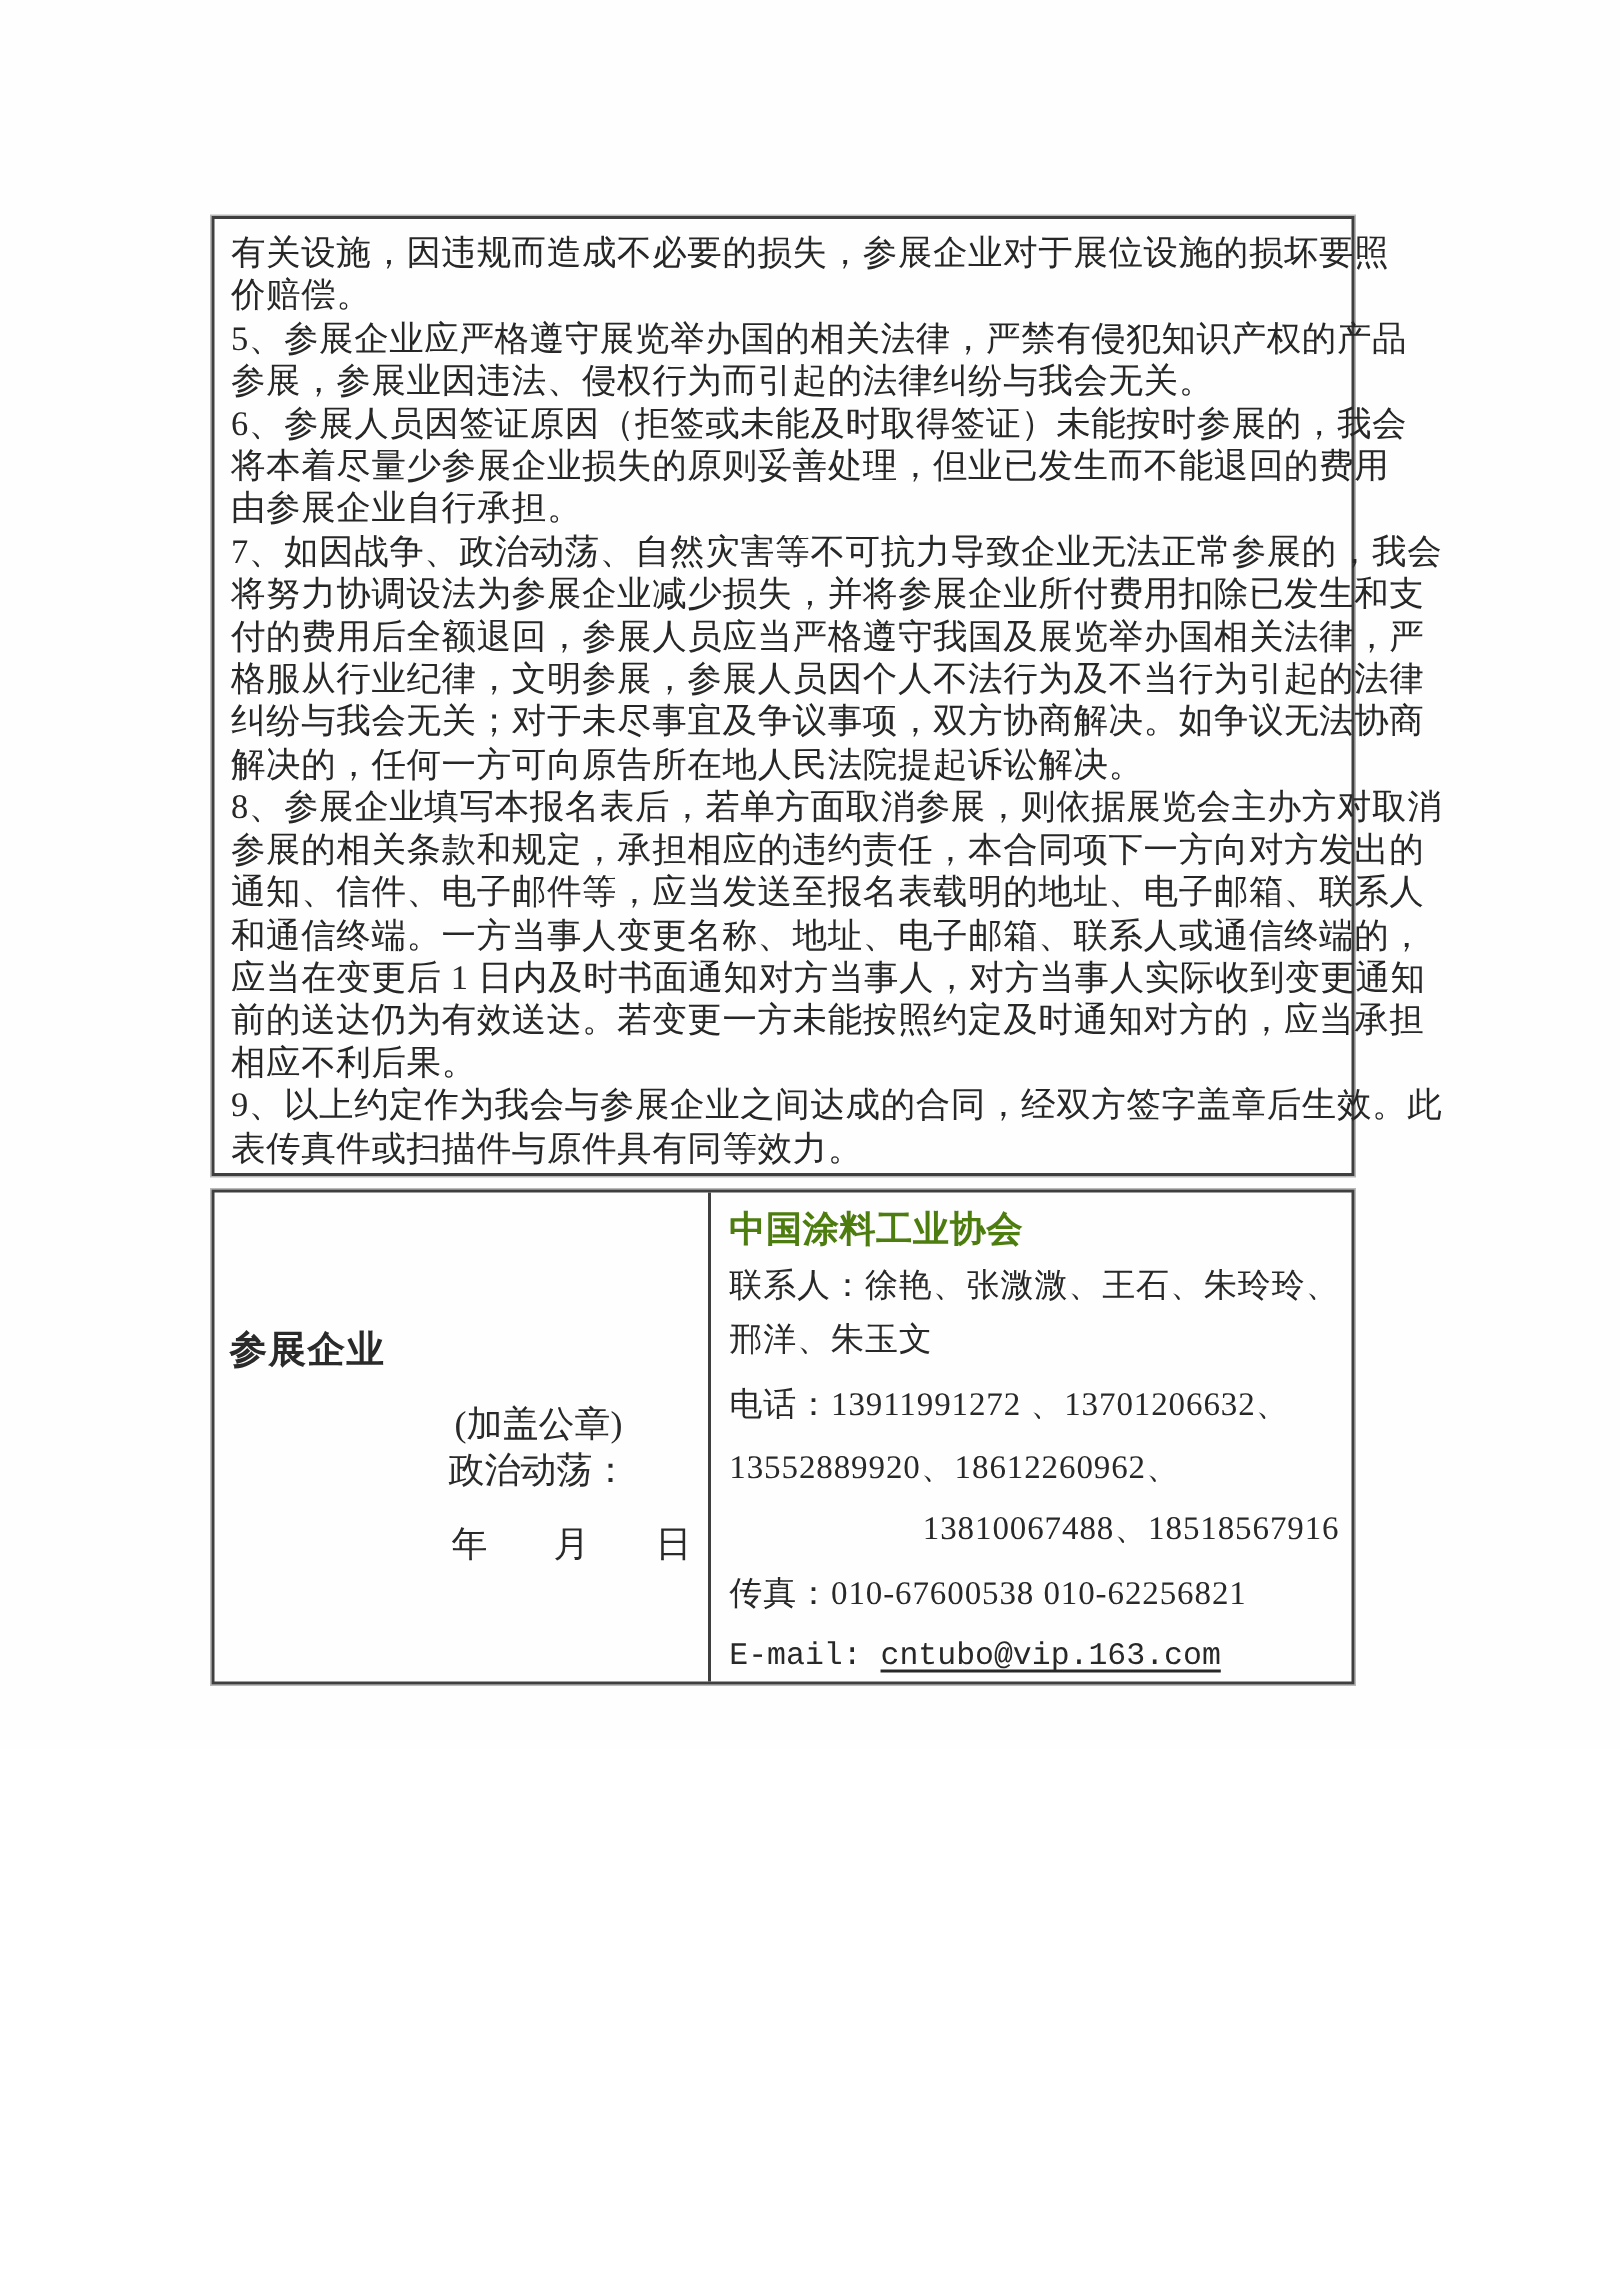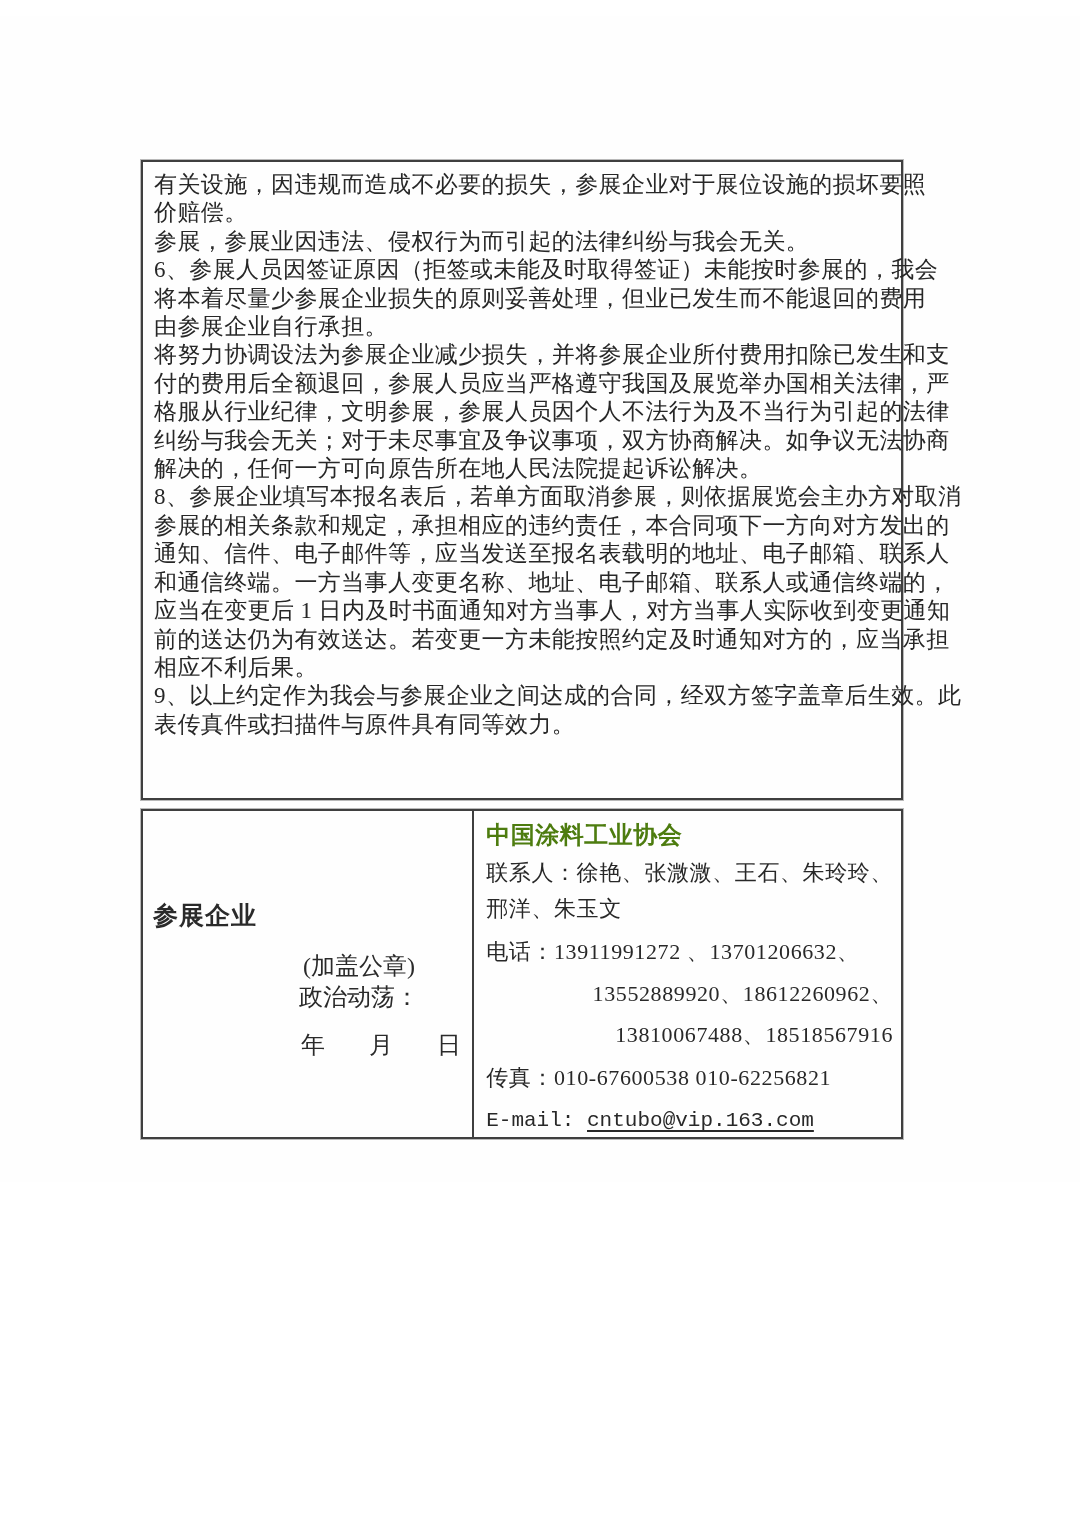--- a/index.html
+++ b/index.html
@@ -7,21 +7,20 @@
     background: #ffffff;
     font-family: "Liberation Serif", "DejaVu Serif", serif;
   }
   .page {
     position: relative;
     width: 1080px;
     height: 1166px;
     background: #fefefe;
     color: #2b2b2b;
     overflow: hidden;
-    margin-top: 16px;
   }
   
   .terms-box {
     position: absolute;
     left: 141px;
     top: 144px;
     width: 762px;
     height: 640px;
     border: 2px solid #3f3f3f;
     box-shadow: 0 0 0 1px #b9b9b9;
@@ -94,44 +93,46 @@
   .assoc-line {
     font-size: 22px;
     line-height: 27px;
     letter-spacing: 0.6px;
     white-space: nowrap;
     color: #282828;
   }
   .mt8  { margin-top: 8px; }
   .mt9  { margin-top: 9px; }
   .mt14 { margin-top: 14px; text-align: right; }
-  .mt15 { margin-top: 15px; text-align: right; }
+  .mt15 { margin-top: 15px; }
   .mt16 { margin-top: 16px; }
   .email-line {
     font-family: "Liberation Mono", "DejaVu Sans Mono", monospace;
     font-size: 21px;
     letter-spacing: 0;
   }
   .email-addr {
     text-decoration: underline;
     text-underline-offset: 4px;
   }
 </style>
 </head>
 <body>
 
 <div class="page">
 
   <div class="terms-box">
     <div class="tline">有关设施，因违规而造成不必要的损失，参展企业对于展位设施的损坏要照</div>
     <div class="tline">价赔偿。</div>
+    <div class="tline">5、参展企业应严格遵守展览举办国的相关法律，严禁有侵犯知识产权的产品</div>
     <div class="tline">参展，参展业因违法、侵权行为而引起的法律纠纷与我会无关。</div>
     <div class="tline">6、参展人员因签证原因（拒签或未能及时取得签证）未能按时参展的，我会</div>
     <div class="tline">将本着尽量少参展企业损失的原则妥善处理，但业已发生而不能退回的费用</div>
     <div class="tline">由参展企业自行承担。</div>
+    <div class="tline">7、如因战争、政治动荡、自然灾害等不可抗力导致企业无法正常参展的，我会</div>
     <div class="tline">将努力协调设法为参展企业减少损失，并将参展企业所付费用扣除已发生和支</div>
     <div class="tline">付的费用后全额退回，参展人员应当严格遵守我国及展览举办国相关法律，严</div>
     <div class="tline">格服从行业纪律，文明参展，参展人员因个人不法行为及不当行为引起的法律</div>
     <div class="tline">纠纷与我会无关；对于未尽事宜及争议事项，双方协商解决。如争议无法协商</div>
     <div class="tline">解决的，任何一方可向原告所在地人民法院提起诉讼解决。</div>
     <div class="tline">8、参展企业填写本报名表后，若单方面取消参展，则依据展览会主办方对取消</div>
     <div class="tline">参展的相关条款和规定，承担相应的违约责任，本合同项下一方向对方发出的</div>
     <div class="tline">通知、信件、电子邮件等，应当发送至报名表载明的地址、电子邮箱、联系人</div>
     <div class="tline">和通信终端。一方当事人变更名称、地址、电子邮箱、联系人或通信终端的，</div>
     <div class="tline">应当在变更后 1 日内及时书面通知对方当事人，对方当事人实际收到变更通知</div>

